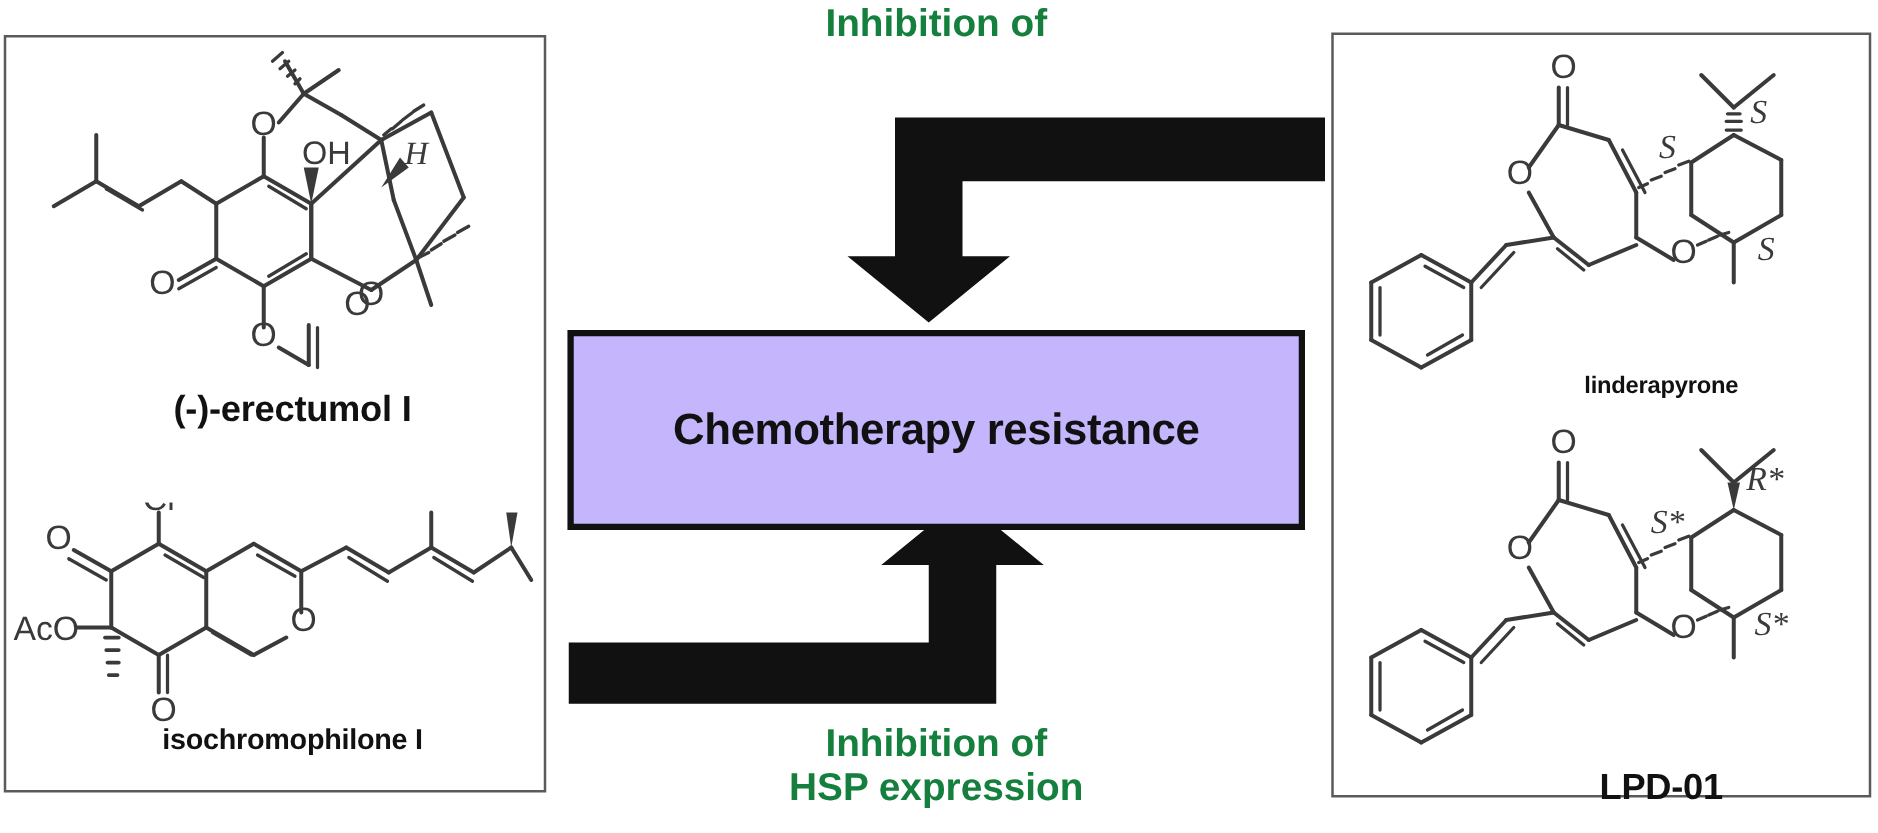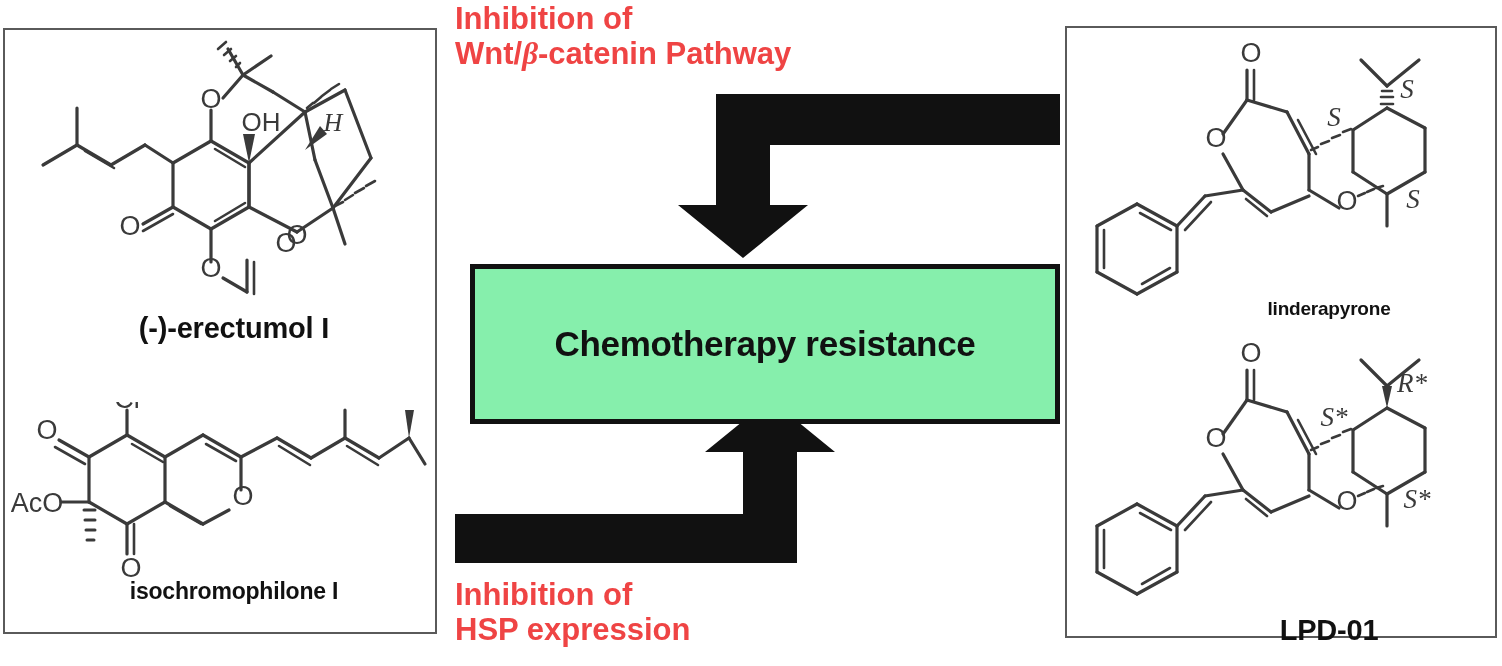--- a/index.html
+++ b/index.html
@@ -28,32 +28,32 @@
     text-align:center;
     white-space:nowrap;
     letter-spacing:-0.2px;
     margin-left:12px;
   }
 
   
   .center-text{
     position:absolute;
     font-weight:bold;
-    color:#ef4444;
-    text-align:left;
+    color:#15803d;
+    text-align:center;
     line-height:1.12;
     white-space:nowrap;
   }
   #top-caption{left:455px;top:2px;width:588px;font-size:31px;}
   #bottom-caption{left:455px;top:578px;width:588px;font-size:31px;}
   .beta{font-family:"Liberation Serif","DejaVu Serif",serif;font-style:italic;font-weight:bold;}
 
   #center-box{
-    position:absolute;left:470px;top:264px;width:590px;height:160px;
-    border:5px solid #111111;background:#86efac;box-sizing:border-box;
+    position:absolute;left:454px;top:264px;width:590px;height:160px;
+    border:5px solid #111111;background:#c4b5fd;box-sizing:border-box;
     display:flex;align-items:center;justify-content:center;
   }
   #center-box-text{
     font-size:35px;font-weight:bold;color:#111111;text-align:center;
     line-height:1.18;letter-spacing:-0.3px;
   }
 
   .arrow-layer{position:absolute;left:0;top:0;width:1502px;height:666px;pointer-events:none;}
 </style>
 </head>
@@ -367,21 +367,20 @@
         <text x="337" y="62">R*</text>
         <text x="342" y="178">S*</text>
       </g>
     </svg>
   </div>
   <div class="cmpd-label" style="left:100px;top:586px;width:300px;font-size:29px;">LPD-01</div>
 </div>
 
 <div id="top-caption" class="center-text">
   <div>Inhibition of</div>
-  <div><span>Wnt/</span><span class="beta">β</span><span>-catenin Pathway</span></div>
 </div>
 
 <svg class="arrow-layer">
 
   <g fill="#111111" stroke="none">
     <path d="M1060,94 L1060,145 L770,145 L770,205 L808,205 L743,258 L678,205 L716,205 L716,94 Z"></path>
   </g>
 
   <g fill="#111111" stroke="none">
     <path d="M455,563 L455,514 L743,514 L743,452 L705,452 L770,399 L835,452 L797,452 L797,563 Z"></path>

